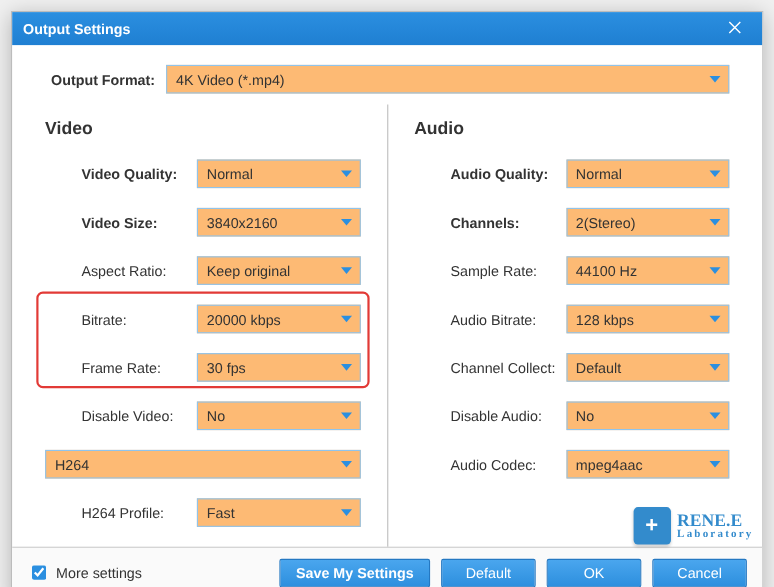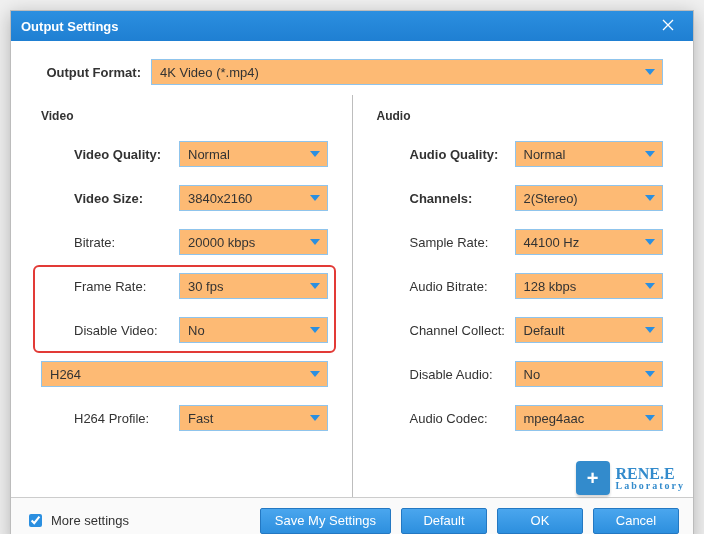--- a/index.html
+++ b/index.html
@@ -80,21 +80,21 @@
   .col {
     flex: 1;
     padding-top: 14px;
   }
   .col.left { padding-right: 24px; position: relative; }
   .col.right { padding-left: 24px; border-left: 1px solid #bdbdbd; }
   .section-title {
     font-weight: 700;
     color: #333;
     margin-bottom: 18px;
-    font-size: 12px;
+    font-size: 16px;
   }
   .field {
     display: flex;
     align-items: center;
     margin-bottom: 18px;
   }
   .field .flabel {
     width: 105px;
     color: #333;
     margin-left: 33px;
@@ -136,21 +136,21 @@
     height: 26px;
     padding: 0 14px;
     font-size: 13px;
     display: flex;
     align-items: center;
     justify-content: center;
     cursor: pointer;
     min-width: 86px;
     border-radius: 2px;
   }
-  .btn.wide { min-width: 130px; }
+  .btn.wide { min-width: 130px; font-weight: bold; }
   .watermark {
     position: absolute;
     right: 8px;
     bottom: 48px;
     display: flex;
     align-items: center;
     gap: 6px;
     opacity: 0.9;
     pointer-events: none;
   }
@@ -212,20 +212,31 @@
                 <svg width="12" height="10" viewBox="0 0 12 10">
                   <path d="M1 2 L6 8 L11 2 Z" fill="#2b8fe0"></path>
                 </svg>
               </span>
             </div>
           </div>
           <div class="field bold">
             <div class="flabel">Video Size:</div>
             <div class="select">
               <span>3840x2160</span>
+              <span class="arrow">
+                <svg width="12" height="10" viewBox="0 0 12 10">
+                  <path d="M1 2 L6 8 L11 2 Z" fill="#2b8fe0"></path>
+                </svg>
+              </span>
+            </div>
+          </div>
+          <div class="field">
+            <div class="flabel">Aspect Ratio:</div>
+            <div class="select">
+              <span>Keep original</span>
               <span class="arrow">
                 <svg width="12" height="10" viewBox="0 0 12 10">
                   <path d="M1 2 L6 8 L11 2 Z" fill="#2b8fe0"></path>
                 </svg>
               </span>
             </div>
           </div>
           <div class="field">
             <div class="flabel">Bitrate:</div>
             <div class="select">

